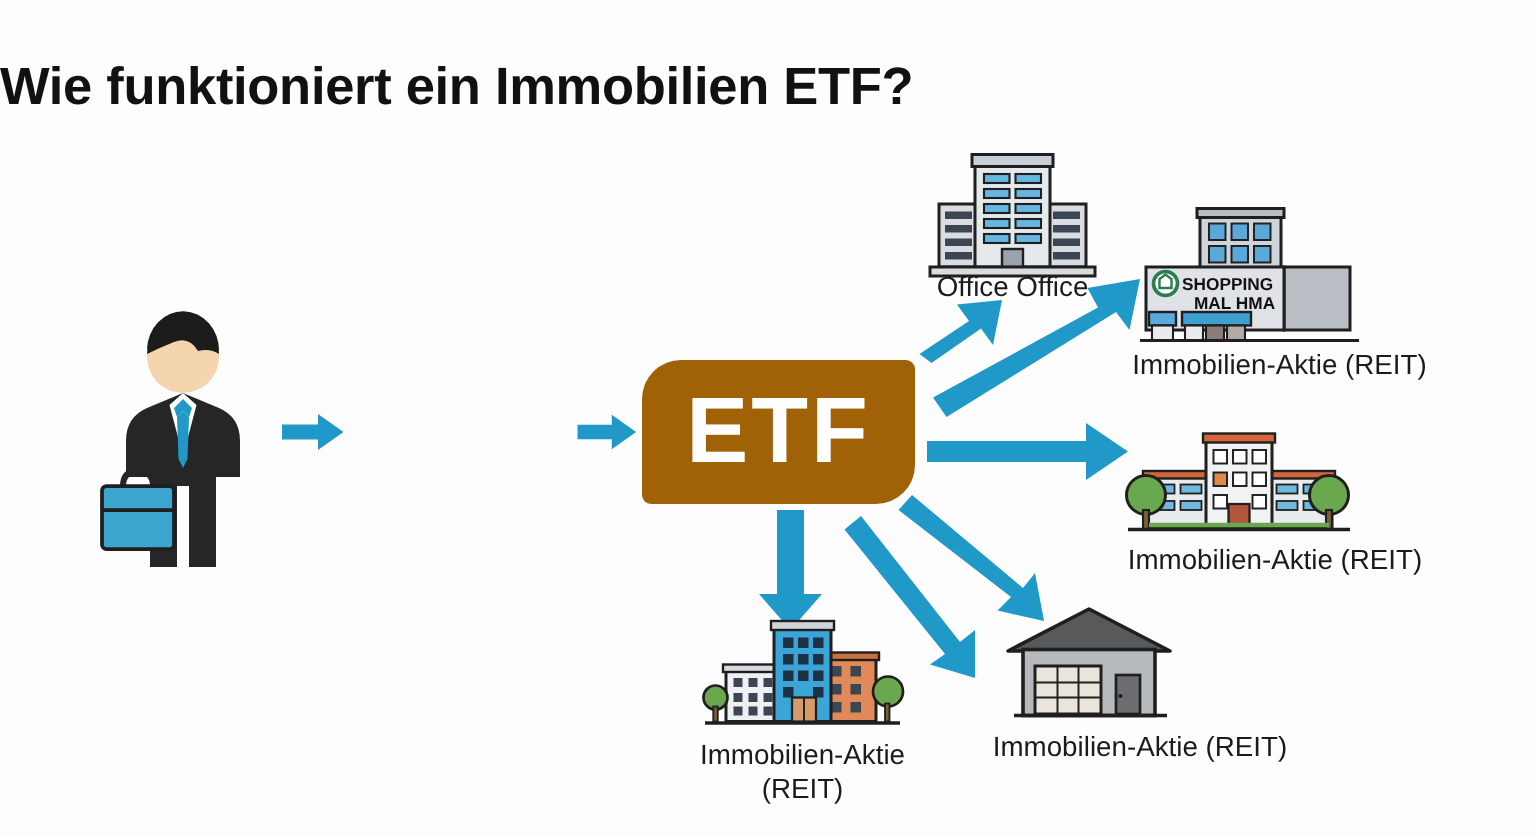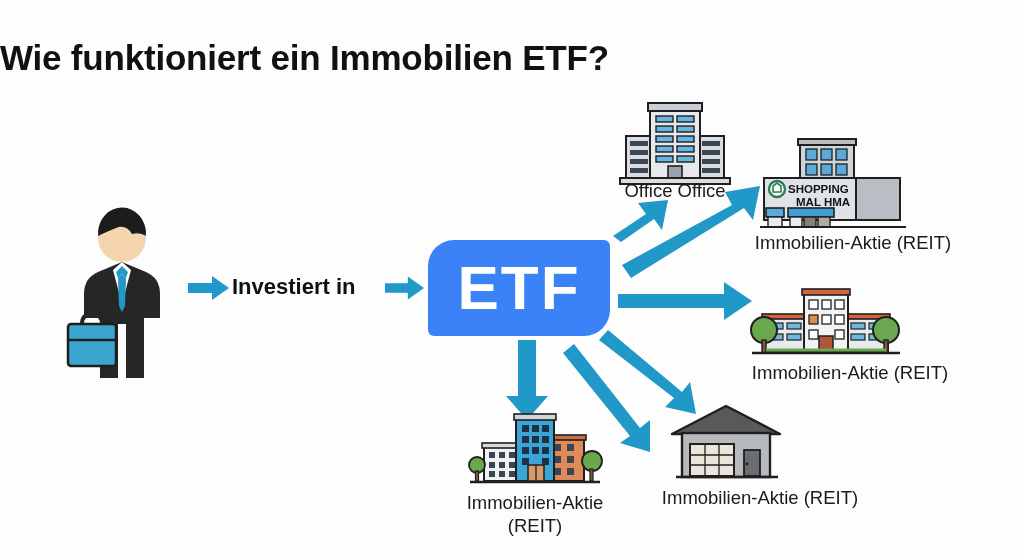--- a/index.html
+++ b/index.html
@@ -38,21 +38,21 @@
     left:232px;top:274px;
     font-size:22px;
     font-weight:600;
     color:#111;
   }
 
   
   #etf-box{
     left:428px;top:240px;
     width:182px;height:96px;
-    background:#3b82f6;
+    background:#a16207;
     border-radius:26px 6px 26px 6px;
     display:flex;align-items:center;justify-content:center;
   }
   #etf-box span{
     color:#ffffff;
     font-size:62px;
     font-weight:bold;
     letter-spacing:2px;
     line-height:1;
   }
@@ -88,21 +88,20 @@
       <line x1="8" y1="140" x2="56" y2="140" stroke="#1f1f1f" stroke-width="2.5"></line>
     </svg>
   </div>
 
   <div class="abs" style="left:188px;top:275px;">
     <svg width="42" height="26" viewBox="0 0 42 26">
       <path d="M0 8 L24 8 L24 1 L41 13 L24 25 L24 18 L0 18 z" fill="#2098c8"></path>
     </svg>
   </div>
 
-  <div class="abs" id="investiert-text">Investiert in</div>
 
   <div class="abs" style="left:385px;top:275px;">
     <svg width="40" height="26" viewBox="0 0 42 26">
       <path d="M0 8 L24 8 L24 1 L41 13 L24 25 L24 18 L0 18 z" fill="#2098c8"></path>
     </svg>
   </div>
 
   <div class="abs" id="etf-box">
     <span>ETF</span>
   </div>

